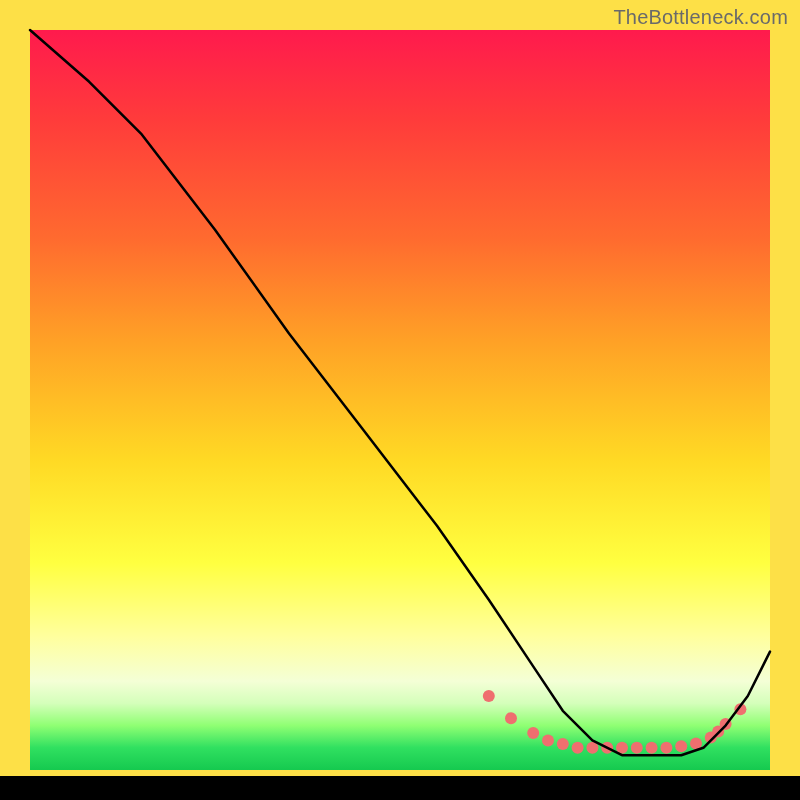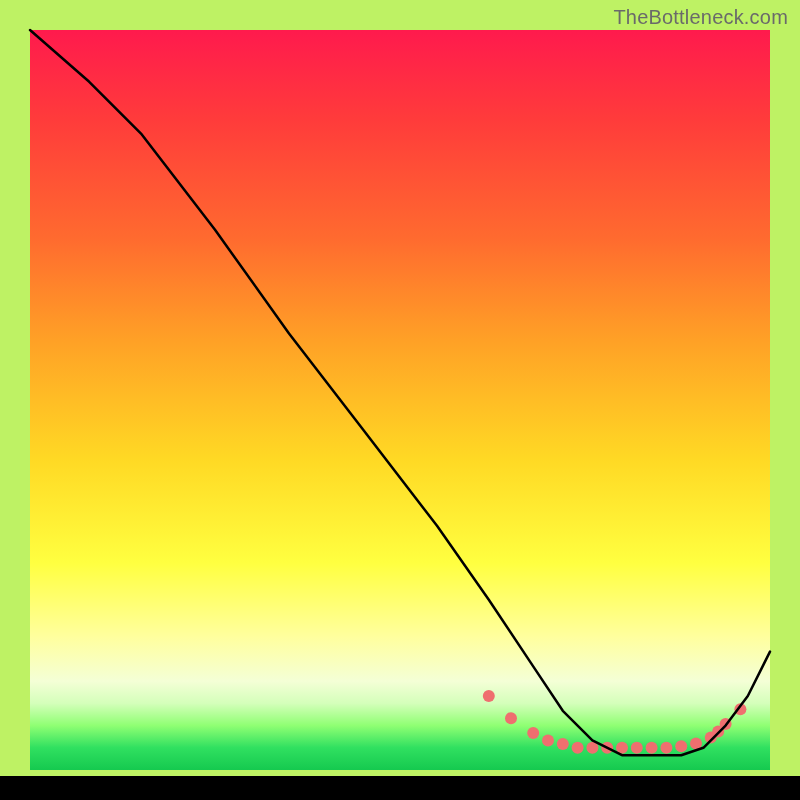--- a/index.html
+++ b/index.html
@@ -8,21 +8,21 @@
     width: 800px;
     height: 800px;
     background: #000;
     overflow: hidden;
     font-family: Arial, Helvetica, sans-serif;
   }
   .frame {
     position: relative;
     width: 800px;
     height: 776px;
-    background: #bef264;
+    background: #fde047;
   }
   .plot {
     position: absolute;
     left: 30px;
     top: 30px;
     width: 740px;
     height: 740px;
     
     background: linear-gradient(
       to bottom,

